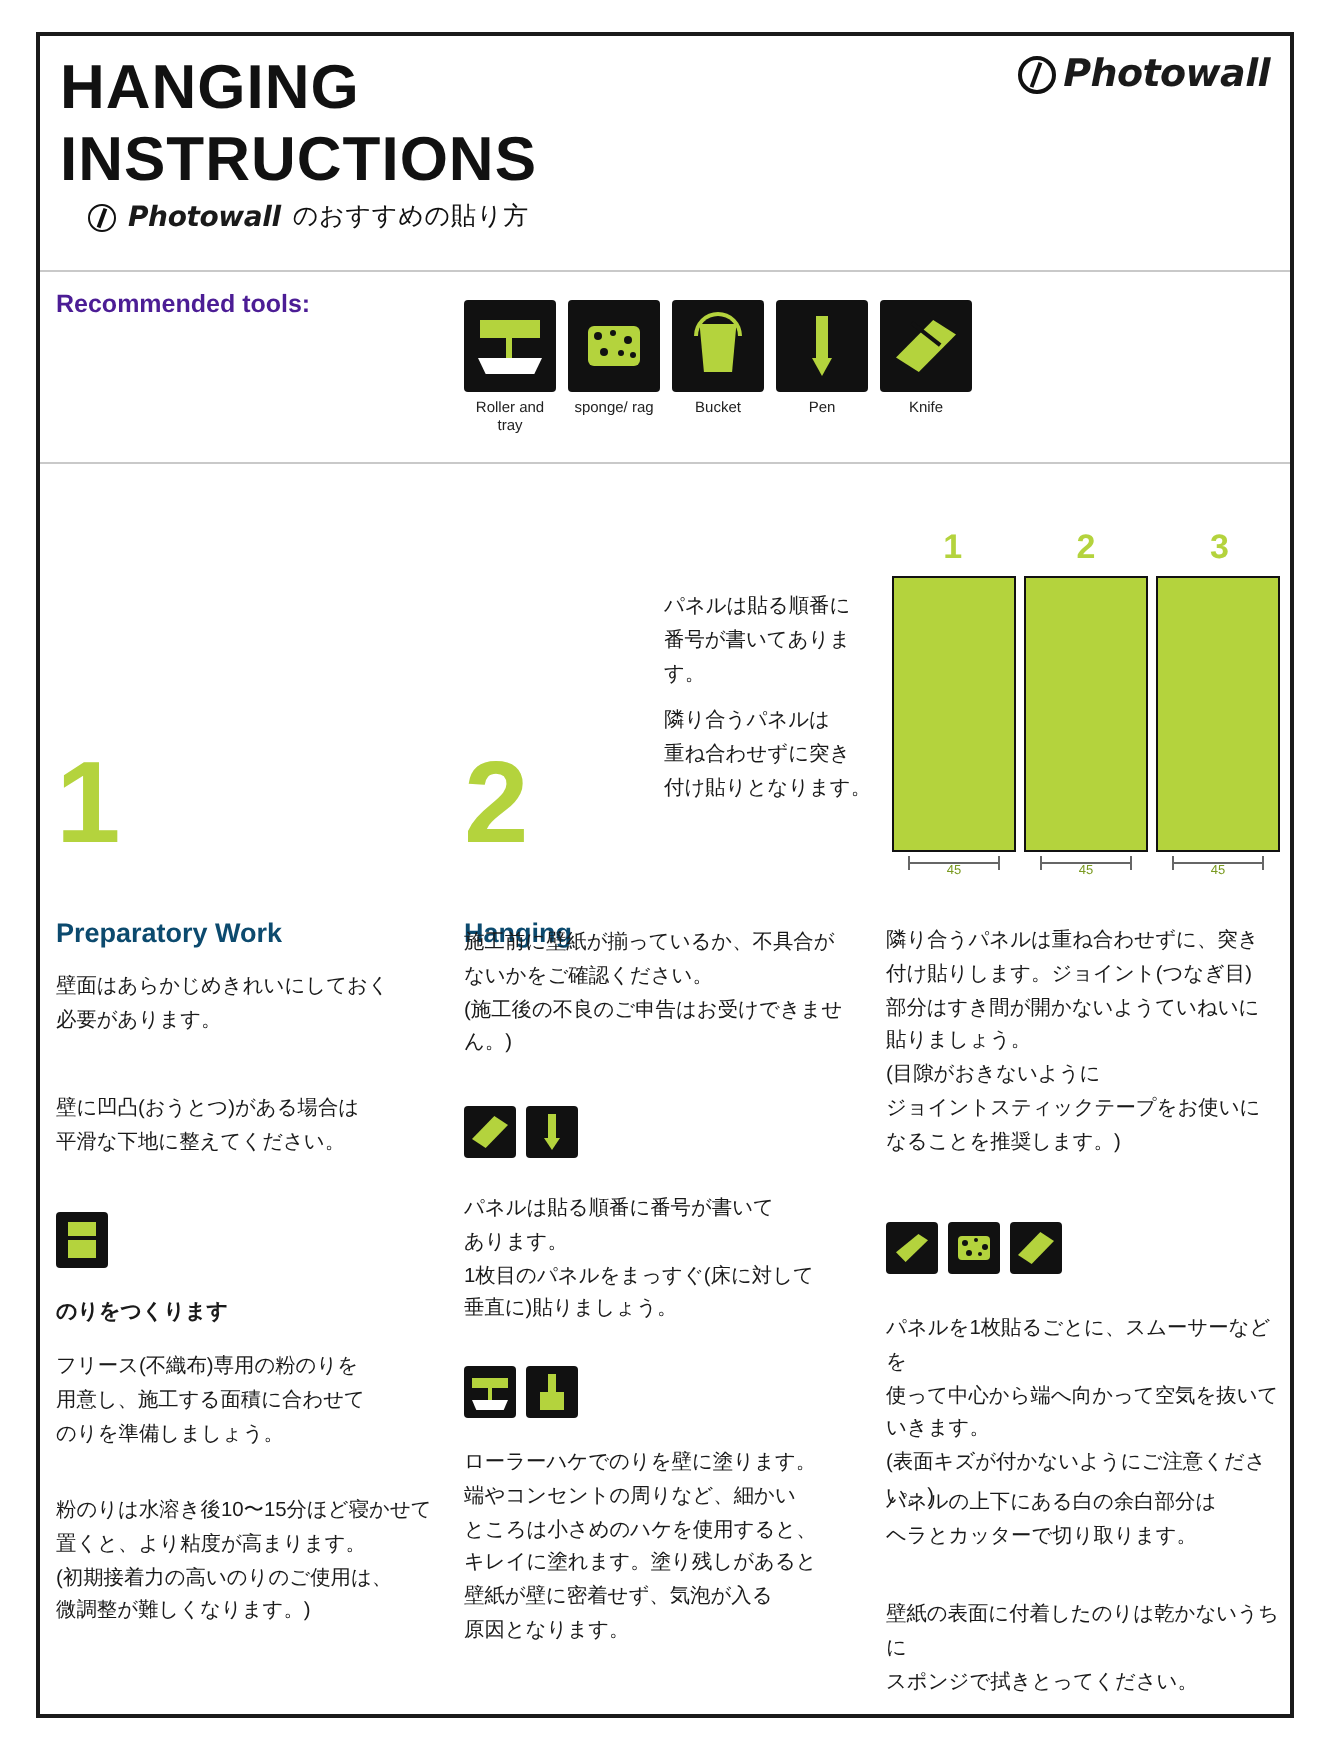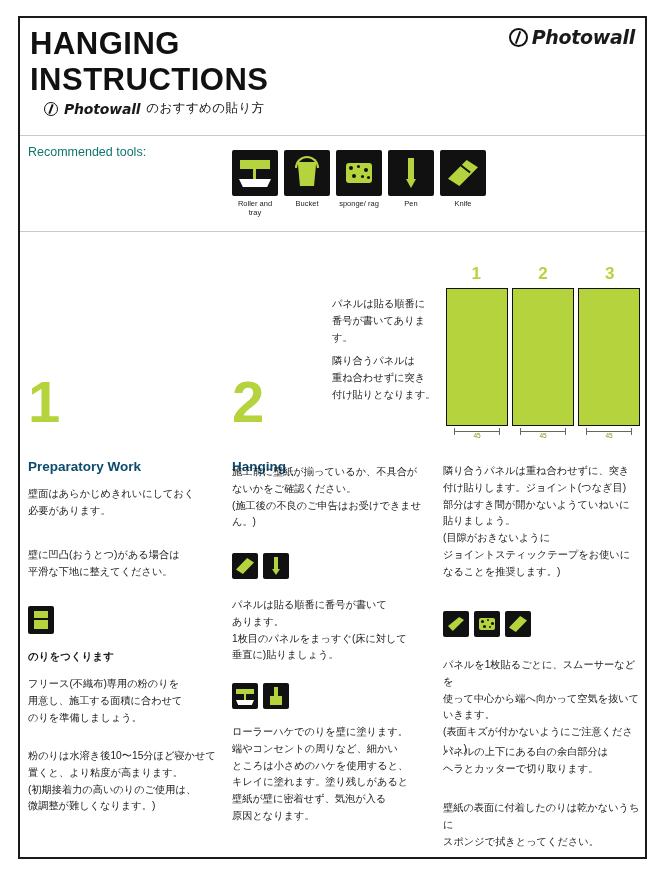--- a/index.html
+++ b/index.html
@@ -106,23 +106,23 @@
     height: 1px;
     background: #c9c9c9;
   }
   .rule-1 { top: 135px; }
   .rule-2 { top: 231px; }
 
   
   .tools-label {
     position: absolute;
     left: 28px; top: 145px;
-    color: #0f766e;
+    color: #4c1d95;
     font-size: 12.5px;
-    font-weight: normal;
+    font-weight: bold;
   }
   .tools {
     position: absolute;
     left: 232px; top: 150px;
     display: flex;
     gap: 6px;
   }
   .tool {
     width: 46px;
     text-align: center;
@@ -330,44 +330,44 @@
   <div class="tools-label">Recommended tools:</div>
   <div class="tools">
     <div class="tool">
       <div class="tool-box">
         <span class="g-roller-head"></span>
           <span class="g-roller-stem"></span>
           <span class="g-roller-tray"></span>
       </div>
       <div class="tool-cap">Roller and
 tray</div>
-    </div>
-    <div class="tool">
-      <div class="tool-box">
-        <span class="g-bucket-handle"></span>
-          <span class="g-bucket"></span>
-      </div>
-      <div class="tool-cap">Bucket</div>
     </div>
     <div class="tool">
       <div class="tool-box">
         <span class="g-sponge">
           <i class="hole" style="left:3px;top:3px;width:4px;height:4px;"></i>
           <i class="hole" style="left:11px;top:2px;width:3px;height:3px;"></i>
           <i class="hole" style="left:18px;top:5px;width:4px;height:4px;"></i>
           <i class="hole" style="left:6px;top:11px;width:4px;height:4px;"></i>
           <i class="hole" style="left:15px;top:12px;width:3px;height:3px;"></i>
           <i class="hole" style="left:21px;top:13px;width:3px;height:3px;"></i>
         </span>
       </div>
       <div class="tool-cap">sponge/
 rag</div>
     </div>
     <div class="tool">
       <div class="tool-box">
+        <span class="g-bucket-handle"></span>
+          <span class="g-bucket"></span>
+      </div>
+      <div class="tool-cap">Bucket</div>
+    </div>
+    <div class="tool">
+      <div class="tool-box">
         <span class="g-pen"></span>
           <span class="g-pen-tip"></span>
       </div>
       <div class="tool-cap">Pen</div>
     </div>
     <div class="tool">
       <div class="tool-box">
         <span class="g-knife"></span>
           <span class="g-knife-line"></span>
       </div>

